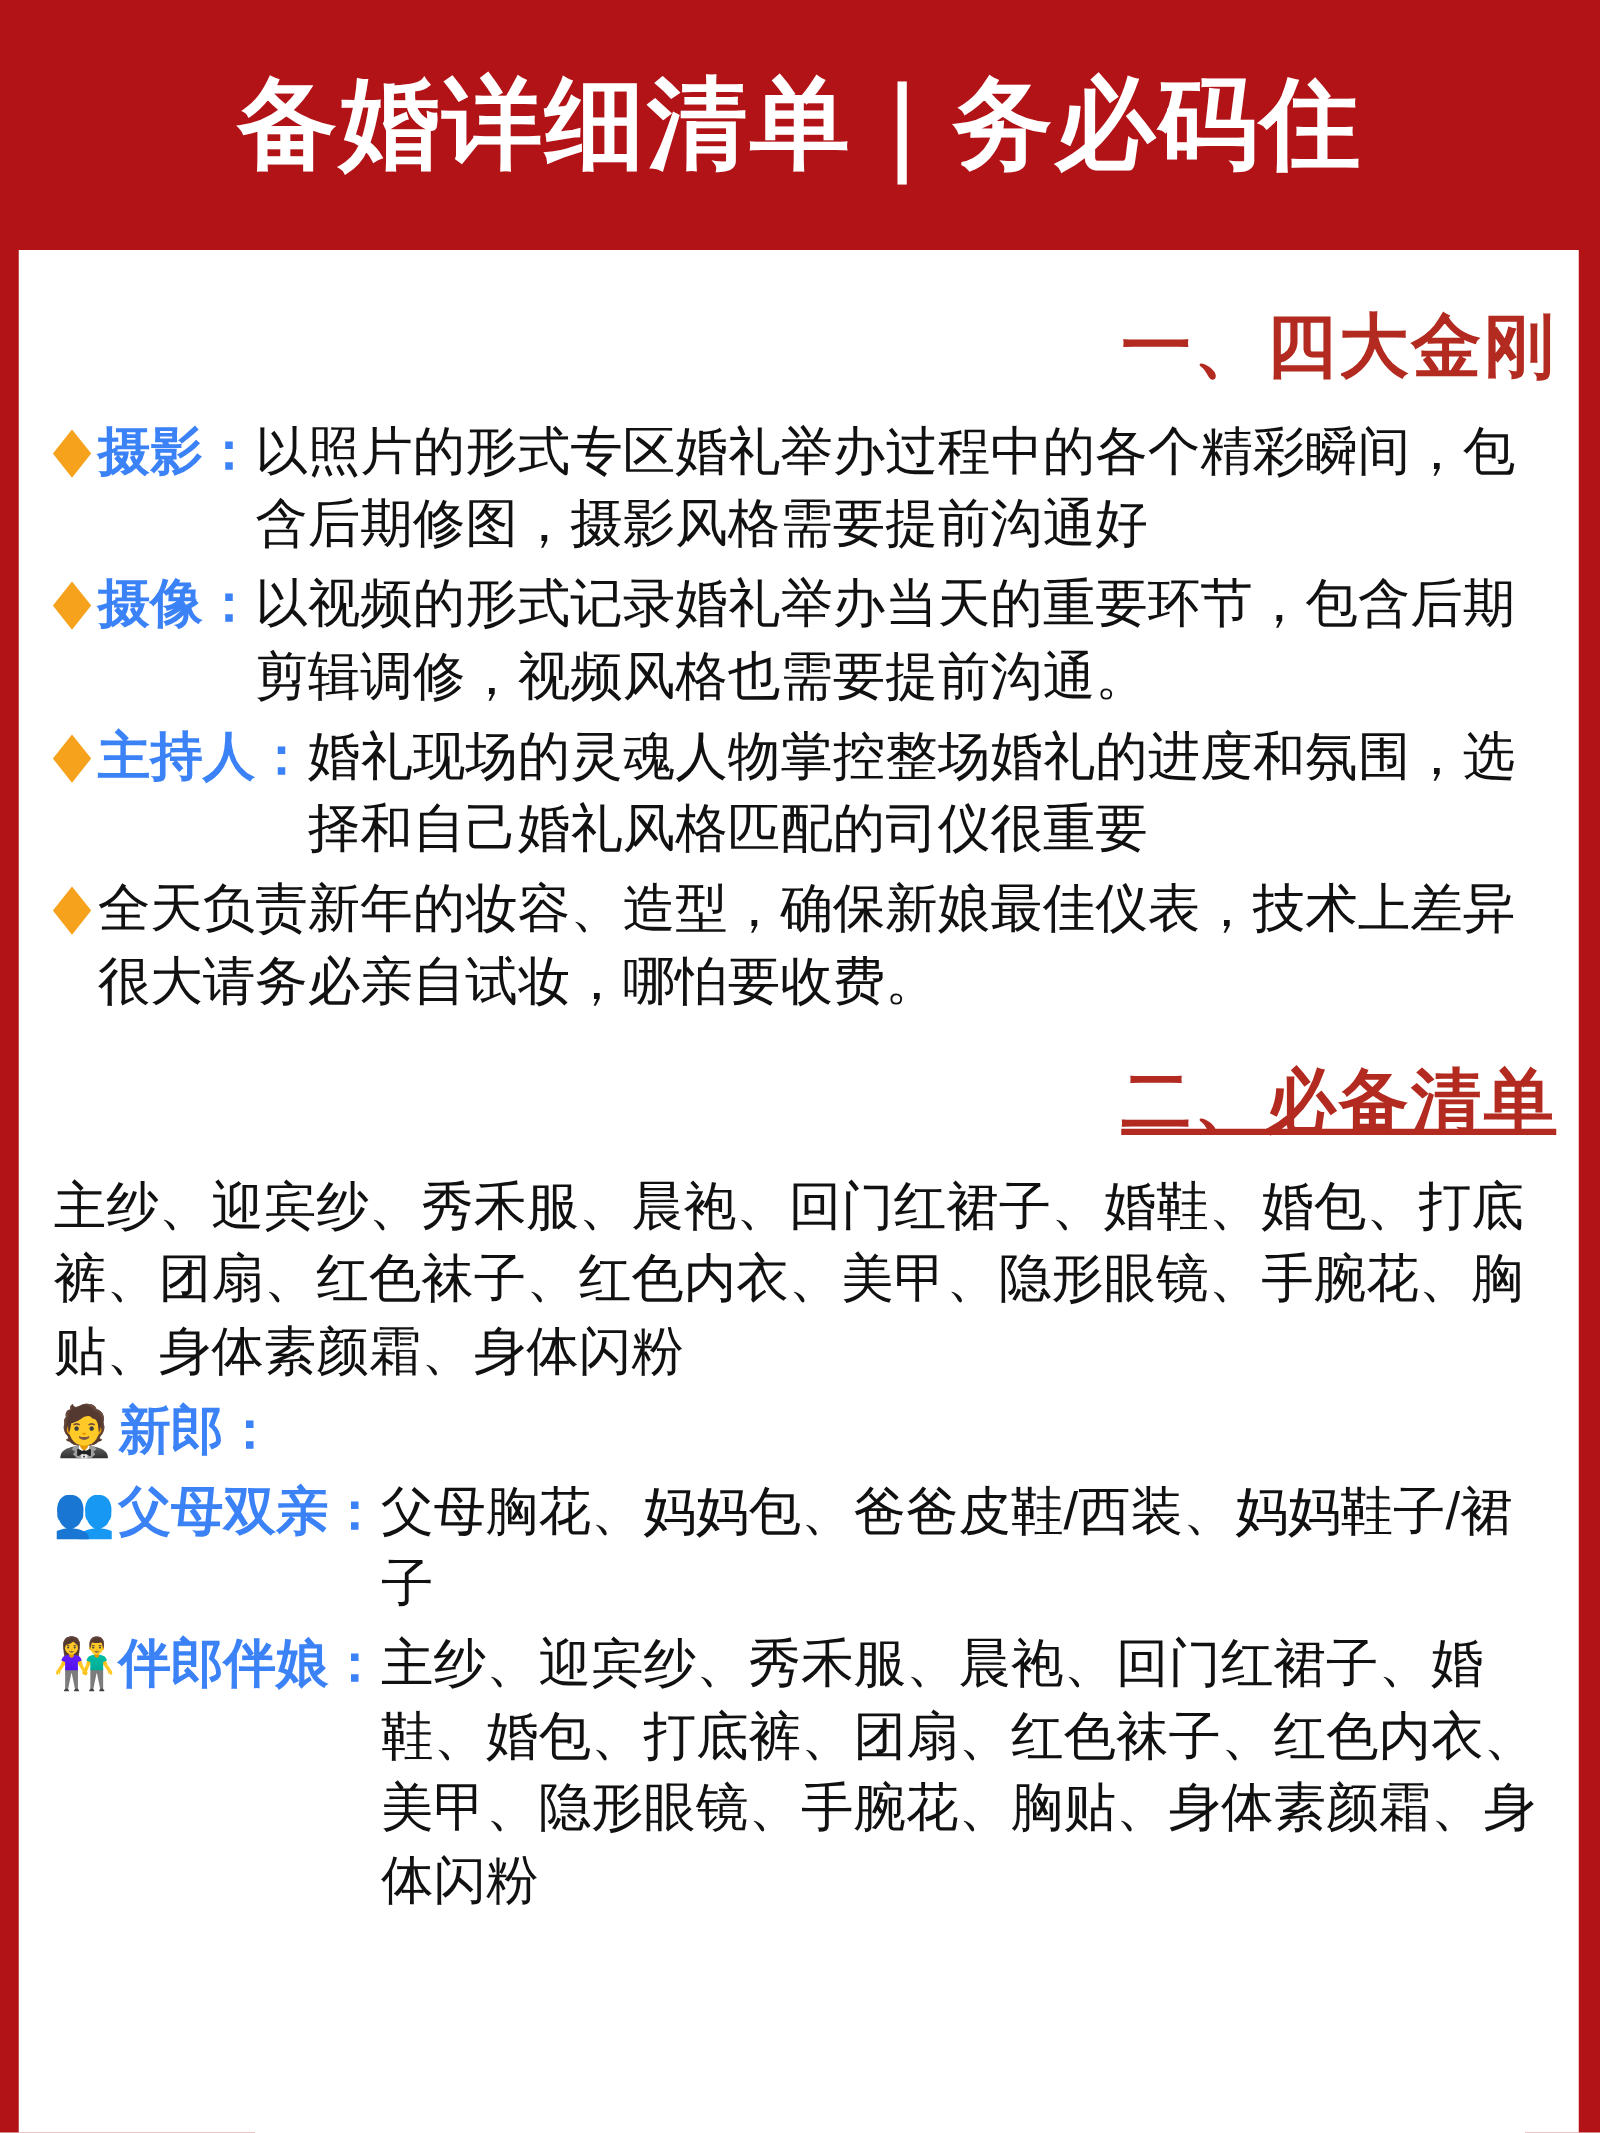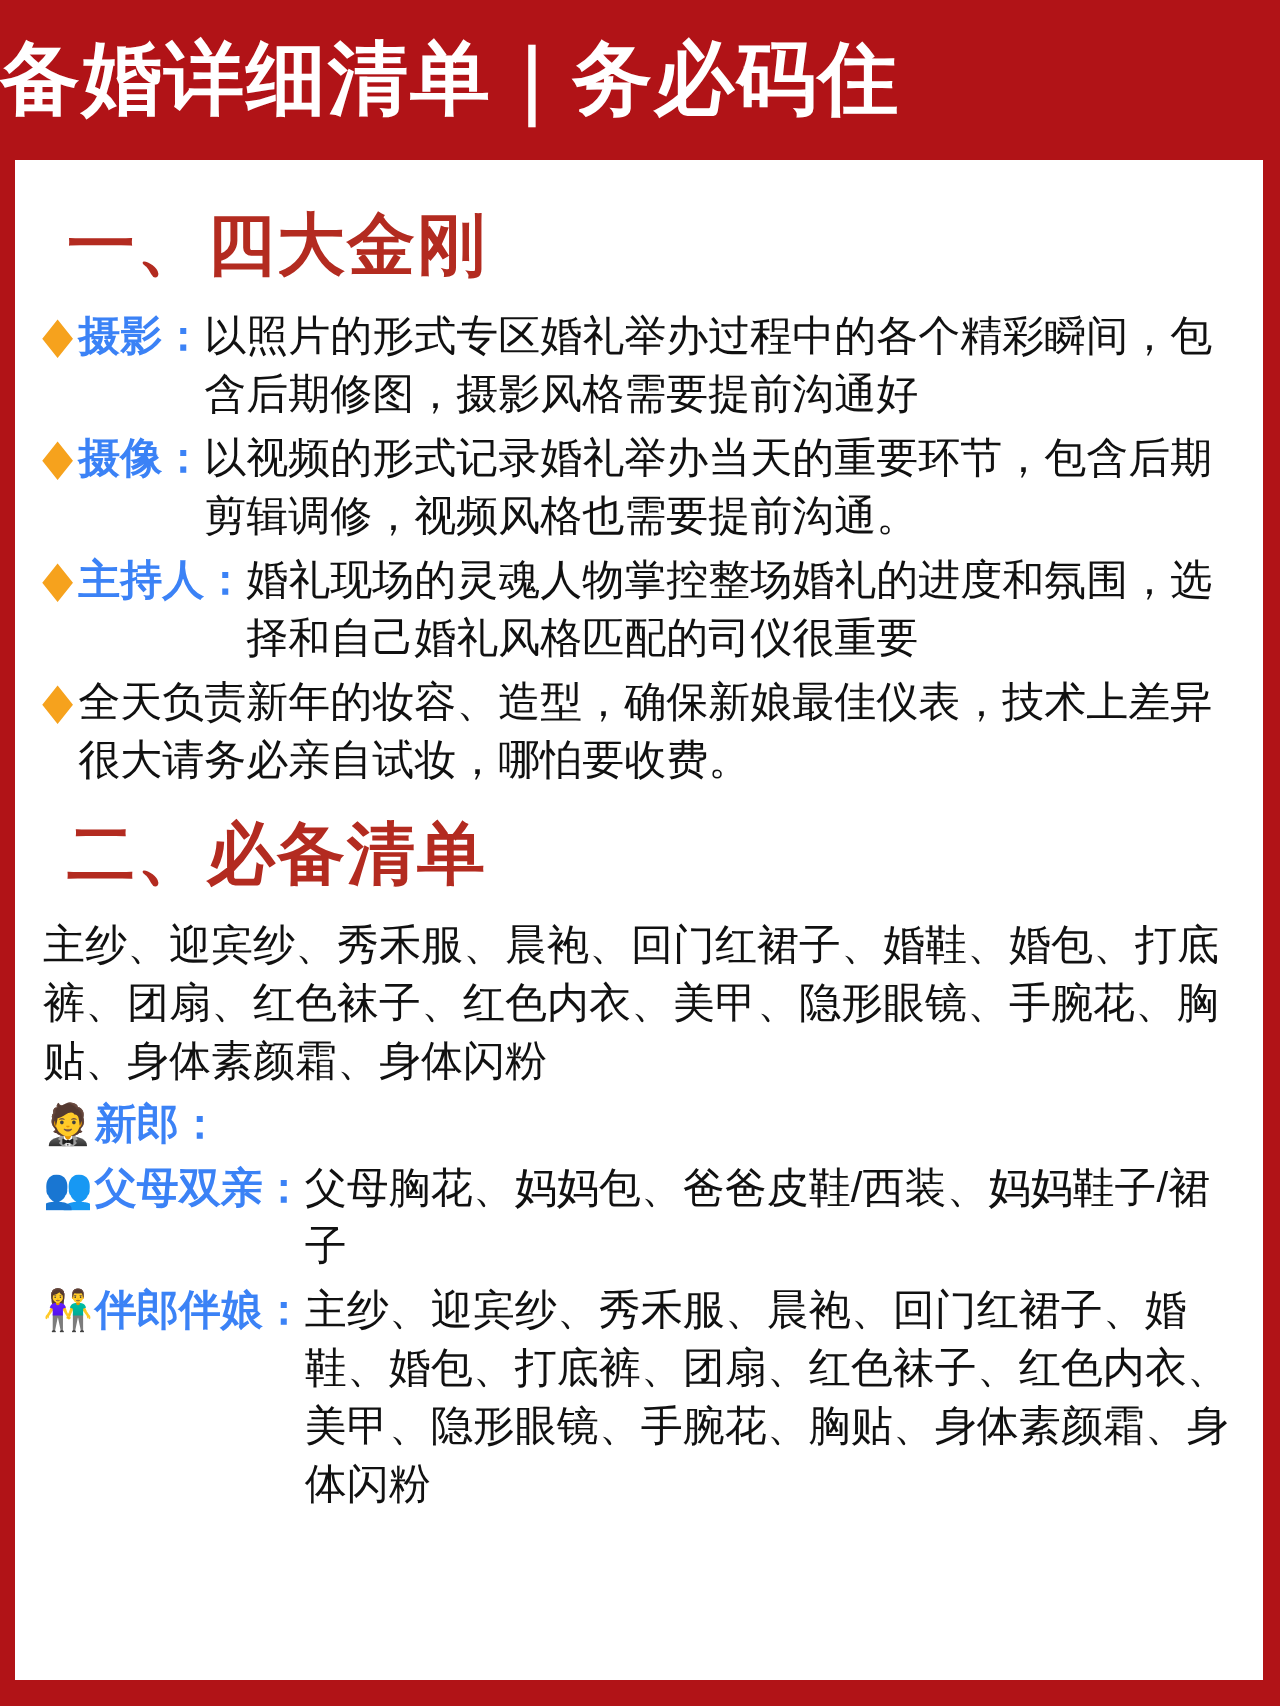--- a/index.html
+++ b/index.html
@@ -6,48 +6,49 @@
   .page {
     position: relative;
     width: 1280px;
     height: 1706px;
     background: #B11317;
     overflow: hidden;
     font-family: "Liberation Sans", sans-serif;
     font-weight: bold;
   }
   .header {
-    height: 160px;
+    height: 200px;
     display: flex;
     align-items: center;
-    justify-content: flex-start;
+    justify-content: center;
   }
   .header-title {
     color: #FFFFFF;
     font-size: 80px;
     font-weight: 900;
     letter-spacing: 2px;
     white-space: nowrap;
   }
   .panel {
     box-sizing: border-box;
     margin: 0 17px 26px 15px;
     height: 1520px;
     background: #FFFFFF;
     padding: 40px 18px 0 28px;
     overflow: hidden;
   }
   .section-heading {
     margin: 0 0 16px 24px;
-    font-size: 68px;
+    font-size: 56px;
     font-weight: 900;
     color: #B32B20;
     letter-spacing: 2px;
+    text-align: right;
   }
-  .section-heading.second { margin-top: 20px; }
+  .section-heading.second { margin-top: 30px; text-decoration: underline; }
   .list-item {
     display: flex;
     align-items: flex-start;
     font-size: 42px;
     line-height: 1.38;
     margin-bottom: 6px;
     color: #111111;
   }
   .diamond {
     display: inline-block;

